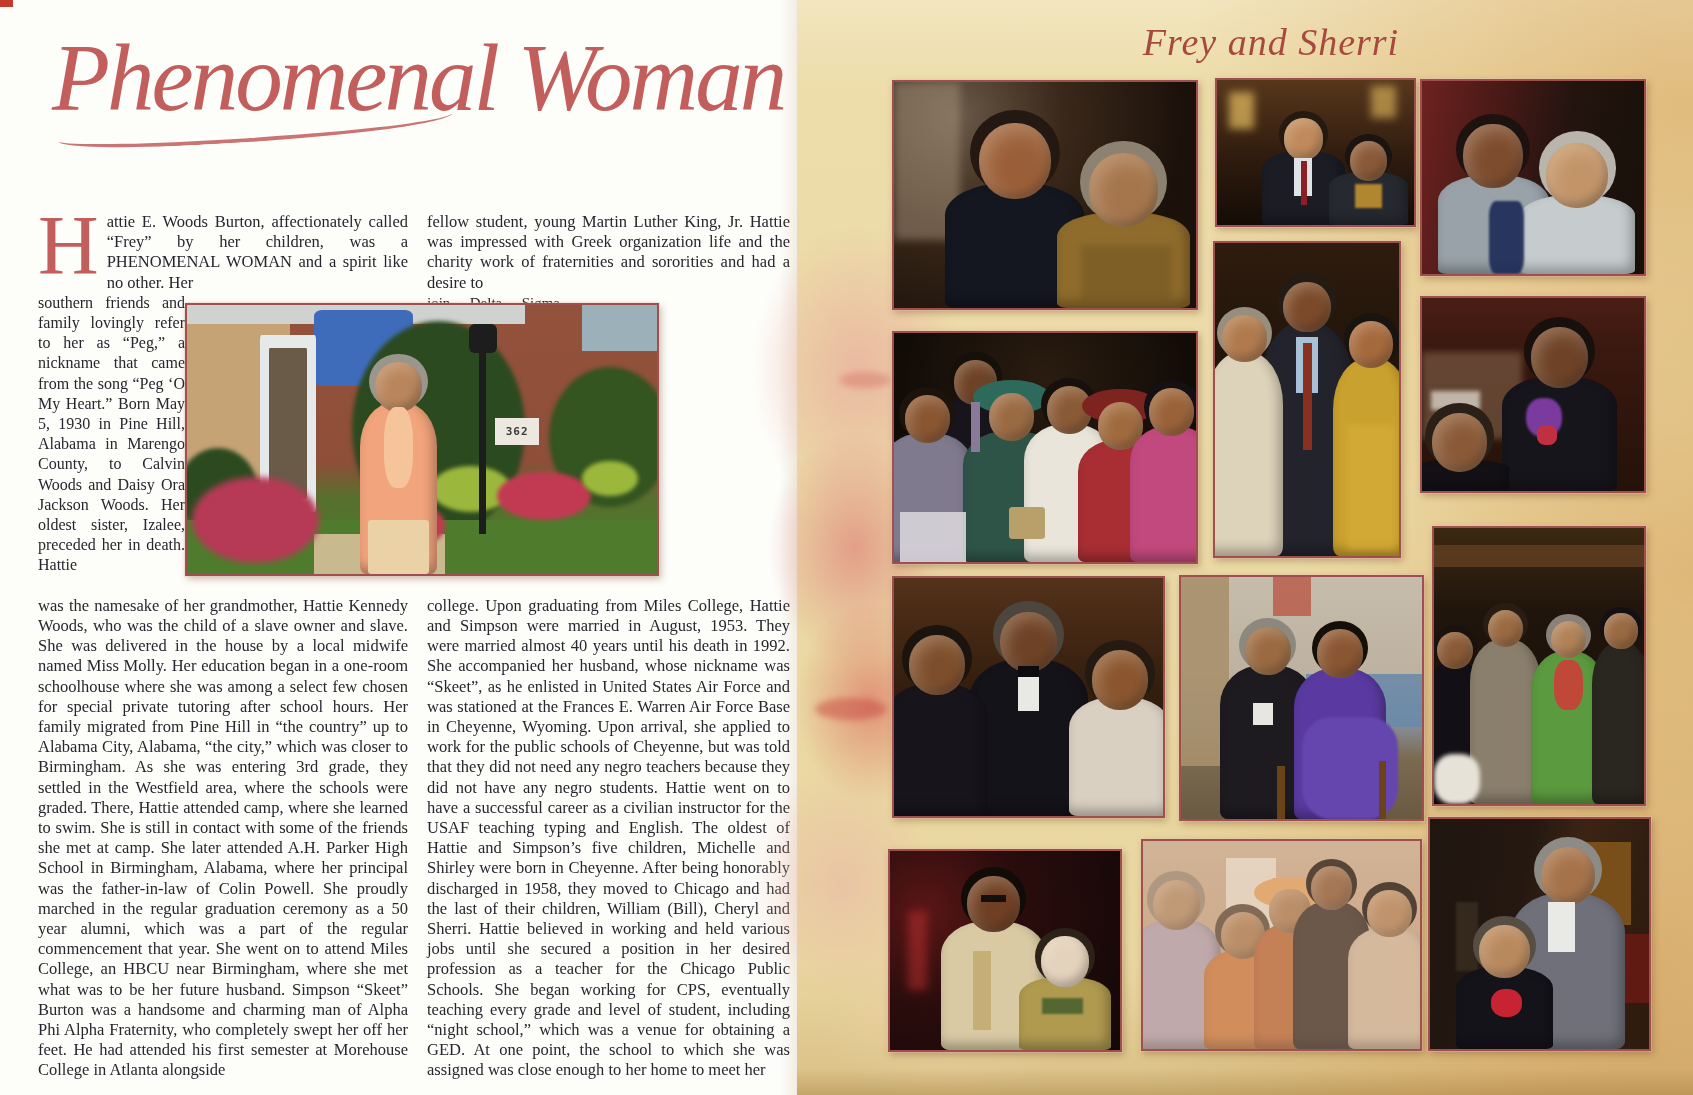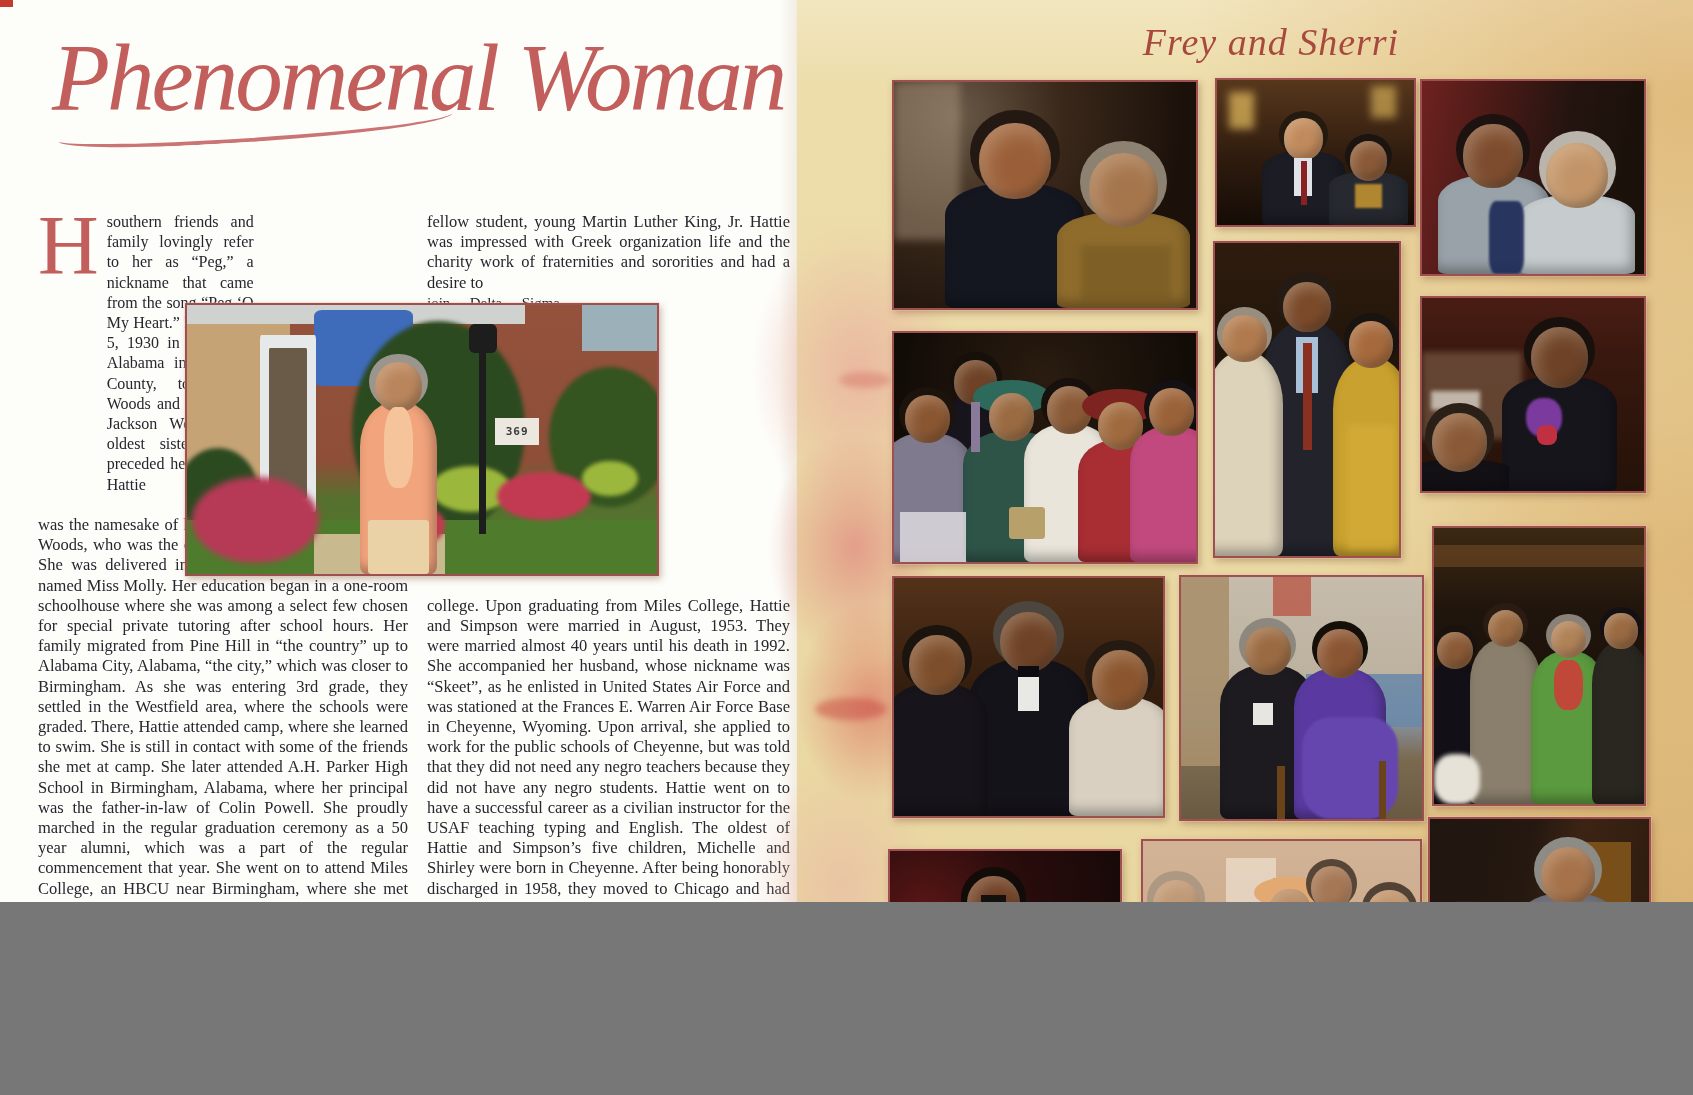--- a/index.html
+++ b/index.html
@@ -1,16 +1,16 @@
 <!DOCTYPE html>
 <html style="--accent: #c25e5c; --body: #26262e; --border: #9e5050; --frey: #a8493e; --page_cream: #e9d7a0;"><head>
 <meta charset="utf-8">
 <style>
   html,body{margin:0;padding:0;background:#777;}
-  .stage{position:relative;width:1693px;height:902px;overflow:hidden;
+  .stage{position:relative;width:1693px;height:1095px;overflow:hidden;
          background:#fdfdfa;font-family:"Liberation Serif",serif;}
   
   .red-sliver{position:absolute;left:0;top:0;width:13px;height:7px;background:#c23b2e;}
   .title-script{position:absolute;left:52px;top:28px;width:730px;white-space:nowrap;
     font-family:"Liberation Serif",serif;font-style:italic;font-size:95px;line-height:100px;
     color:var(--accent,#c25e5c);letter-spacing:-3px;}
   .swash{position:absolute;left:58px;top:112px;width:395px;height:26px;
     border-bottom:4px solid var(--accent,#c25e5c);border-radius:0 0 70% 40%;
     transform:rotate(-3deg);opacity:.85;}
   .subtitle{position:absolute;left:360px;top:123px;width:410px;text-align:right;
@@ -65,22 +65,22 @@
 </head>
 <body>
 
 <div class="stage">
   <div class="red-sliver"></div>
 
   <div class="title-script">Phenomenal Woman</div>
   <div class="swash"></div>
 
   <div class="col" id="col1">
-    <p><span class="dropcap">H</span></p>
-    <p class="narrow1">southern friends and family lovingly refer to her as “Peg,” a nickname that came from the song “Peg ‘O My Heart.” Born April 5, 1930 in Pine Hill, Alabama in Marengo County, to Calvin Woods and Daisy Ora Jackson Woods. Her oldest sister, Izalee, preceded her in death.  Hattie</p>
+    <p><span class="dropcap">H</span><span>attie E. Woods Burton, affectionately called “Frey” by her children, was a PHENOMENAL WOMAN and a spirit like no other. Her</span></p>
+    <p class="narrow1">southern friends and family lovingly refer to her as “Peg,” a nickname that came from the song “Peg ‘O My Heart.” Born May 5, 1930 in Pine Hill, Alabama in Marengo County, to Calvin Woods and Daisy Ora Jackson Woods. Her oldest sister, Izalee, preceded her in death.  Hattie</p>
     <p>was the namesake of her grandmother, Hattie Kennedy Woods, who was the child of a slave owner and slave. She was delivered in the house by a local midwife named Miss Molly. Her education began in a one-room schoolhouse where she was among a select few chosen for special private tutoring after school hours. Her family migrated from Pine Hill in “the country” up to Alabama City, Alabama, “the city,” which was closer to Birmingham. As she was entering 3rd grade, they settled in the Westfield area, where the schools were graded. There, Hattie attended camp, where she learned to swim. She is still in contact with some of the friends she met at camp. She later attended A.H. Parker High School in Birmingham, Alabama, where her principal was the father-in-law of Colin Powell. She proudly marched in the regular graduation ceremony as a 50 year alumni, which was a part of the regular commencement that year. She went on to attend Miles College, an HBCU near Birmingham, where she met what was to be her future husband. Simpson “Skeet” Burton was a handsome and charming man of Alpha Phi Alpha Fraternity, who completely swept her off her feet. He had attended his first semester at Morehouse College in Atlanta alongside</p>
   </div>
 
   <div class="col" id="col2">
     <p>fellow student, young Martin Luther King, Jr.  Hattie was impressed with Greek organization life and the charity work of fraternities and sororities and had a desire to</p>
     <p class="narrow2">join Delta Sigma Theta Sorority, but there was no chapter on the Miles College campus at the time.  She became a member of the social club Rho Nu and represented them as the May Queen in the spring of 1950. She worked in the campus library to help put herself through</p>
     <p>college. Upon graduating from Miles College, Hattie and Simpson were married in August, 1953. They were married almost 40 years until his death in 1992. She accompanied her husband, whose nickname was “Skeet”, as he enlisted in United States Air Force and was stationed at the Frances E. Warren Air Force Base in Cheyenne, Wyoming. Upon arrival, she applied to work for the public schools of Cheyenne, but was told that they did not need any negro teachers because they did not have any negro students. Hattie went on to have a successful career as a civilian instructor for the USAF teaching typing and English. The oldest of Hattie and Simpson’s five children, Michelle and Shirley were born in Cheyenne. After being honorably discharged in 1958, they moved to Chicago and had the last of their children, William (Bill), Cheryl and Sherri. Hattie believed in working and held various jobs until she secured a position in her desired profession as a teacher for the Chicago Public Schools. She began working for CPS, eventually teaching every grade and level of student, including “night school,” which was a venue for obtaining a GED. At one point, the school to which she was assigned was close enough to her home to meet her</p>
   </div>
 
   <div class="fold"></div>
@@ -114,21 +114,21 @@
         <div class="ex" style="left: 52%; top: 60%; width: 17%; height: 17%; background: rgb(156, 184, 60); border-radius: 50%; opacity: 1; filter: blur(2px);"></div>
         <div class="ex" style="left: 66%; top: 62%; width: 20%; height: 18%; background: rgb(194, 58, 82); border-radius: 50%; opacity: 1; filter: blur(2px);"></div>
         <div class="ex" style="left: 84%; top: 58%; width: 12%; height: 13%; background: rgb(156, 184, 60); border-radius: 50%; opacity: 1; filter: blur(2px);"></div>
         <div class="ex" style="left: 62.2%; top: 13%; width: 1.4%; height: 72%; background: rgb(29, 29, 29); border-radius: 0%; opacity: 1;"></div>
         <div class="ex" style="left: 60%; top: 7%; width: 6%; height: 11%; background: rgb(29, 29, 29); border-radius: 20%; opacity: 1;"></div>
         <div class="pp" style="left: 182.36px; top: 48.74px; width: 58.28px; height: 55.46px; background: rgb(154, 150, 142); border-radius: 50%;"></div>
         <div class="pp" style="left: 172.725px; top: 96.68px; width: 77.55px; height: 172.32px; background: rgb(242, 164, 124); border-radius: 44% 44% 8% 8% / 26% 26% 5% 5%; box-shadow: rgba(0, 0, 0, 0.3) -4px -6px 12px inset;"></div>
         <div class="pp" style="left: 188px; top: 57.2px; width: 47px; height: 49.82px; background: rgb(185, 133, 92); border-radius: 48%; box-shadow: rgba(255, 240, 220, 0.3) 3.76px 4.7px 14.1px inset, rgba(0, 0, 0, 0.28) -3px -5px 9px inset;"></div>
         <div class="ex" style="left: 38.5%; top: 80%; width: 13%; height: 20%; background: rgb(234, 210, 166); border-radius: 6%; opacity: 1;"></div>
         <div class="ex" style="left: 42%; top: 38%; width: 6%; height: 30%; background: rgb(246, 196, 154); border-radius: 40%; opacity: 1;"></div>
-        <div class="ex ex-text" style="left: 65.5%; top: 42%; width: 9.5%; height: 10%; background: rgb(236, 232, 224); border-radius: 0%; opacity: 1;">369</div>
+        <div class="ex ex-text" style="left: 65.5%; top: 42%; width: 9.5%; height: 10%; background: rgb(236, 232, 224); border-radius: 0%; opacity: 1;">362</div>
       </div>
       <div class="photo" title="Two friends close together at an evening event" style="left: 892px; top: 80px; width: 302px; height: 226px; background: radial-gradient(circle at 20% 15%, rgb(106, 90, 72) 0%, rgb(58, 40, 26) 35%, rgb(27, 17, 10) 75%);">
         <div class="ex" style="left: 0%; top: 0%; width: 22%; height: 70%; background: rgb(168, 147, 124); border-radius: 0%; opacity: 0.5; filter: blur(4px);"></div>
         <div class="pp" style="left: 75.8624px; top: 27.5536px; width: 89.8752px; height: 85.5264px; background: rgb(36, 24, 18); border-radius: 50%;"></div>
         <div class="pp" style="left: 51.34px; top: 101.483px; width: 138.92px; height: 124.517px; background: rgb(20, 23, 32); border-radius: 44% 44% 8% 8% / 26% 26% 5% 5%; box-shadow: rgba(0, 0, 0, 0.3) -4px -6px 12px inset;"></div>
         <div class="pp" style="left: 84.56px; top: 40.6px; width: 72.48px; height: 76.8288px; background: rgb(154, 95, 56); border-radius: 48%; box-shadow: rgba(255, 240, 220, 0.3) 5.7984px 7.248px 21.744px inset, rgba(0, 0, 0, 0.28) -3px -5px 9px inset;"></div>
         <div class="pp" style="left: 186.455px; top: 58.9872px; width: 86.1304px; height: 81.9628px; background: rgb(141, 130, 114); border-radius: 50%;"></div>
         <div class="pp" style="left: 163.08px; top: 129.836px; width: 132.88px; height: 96.1636px; background: rgb(143, 108, 44); border-radius: 44% 44% 8% 8% / 26% 26% 5% 5%; box-shadow: rgba(0, 0, 0, 0.3) -4px -6px 12px inset;"></div>
         <div class="pp" style="left: 194.79px; top: 71.49px; width: 69.46px; height: 73.6276px; background: rgb(165, 117, 76); border-radius: 48%; box-shadow: rgba(255, 240, 220, 0.3) 5.5568px 6.946px 20.838px inset, rgba(0, 0, 0, 0.28) -3px -5px 9px inset;"></div>
         <div class="ex" style="left: 62%; top: 72%; width: 30%; height: 26%; background: rgb(111, 84, 32); border-radius: 0%; opacity: 0.5; filter: blur(3px);"></div>

